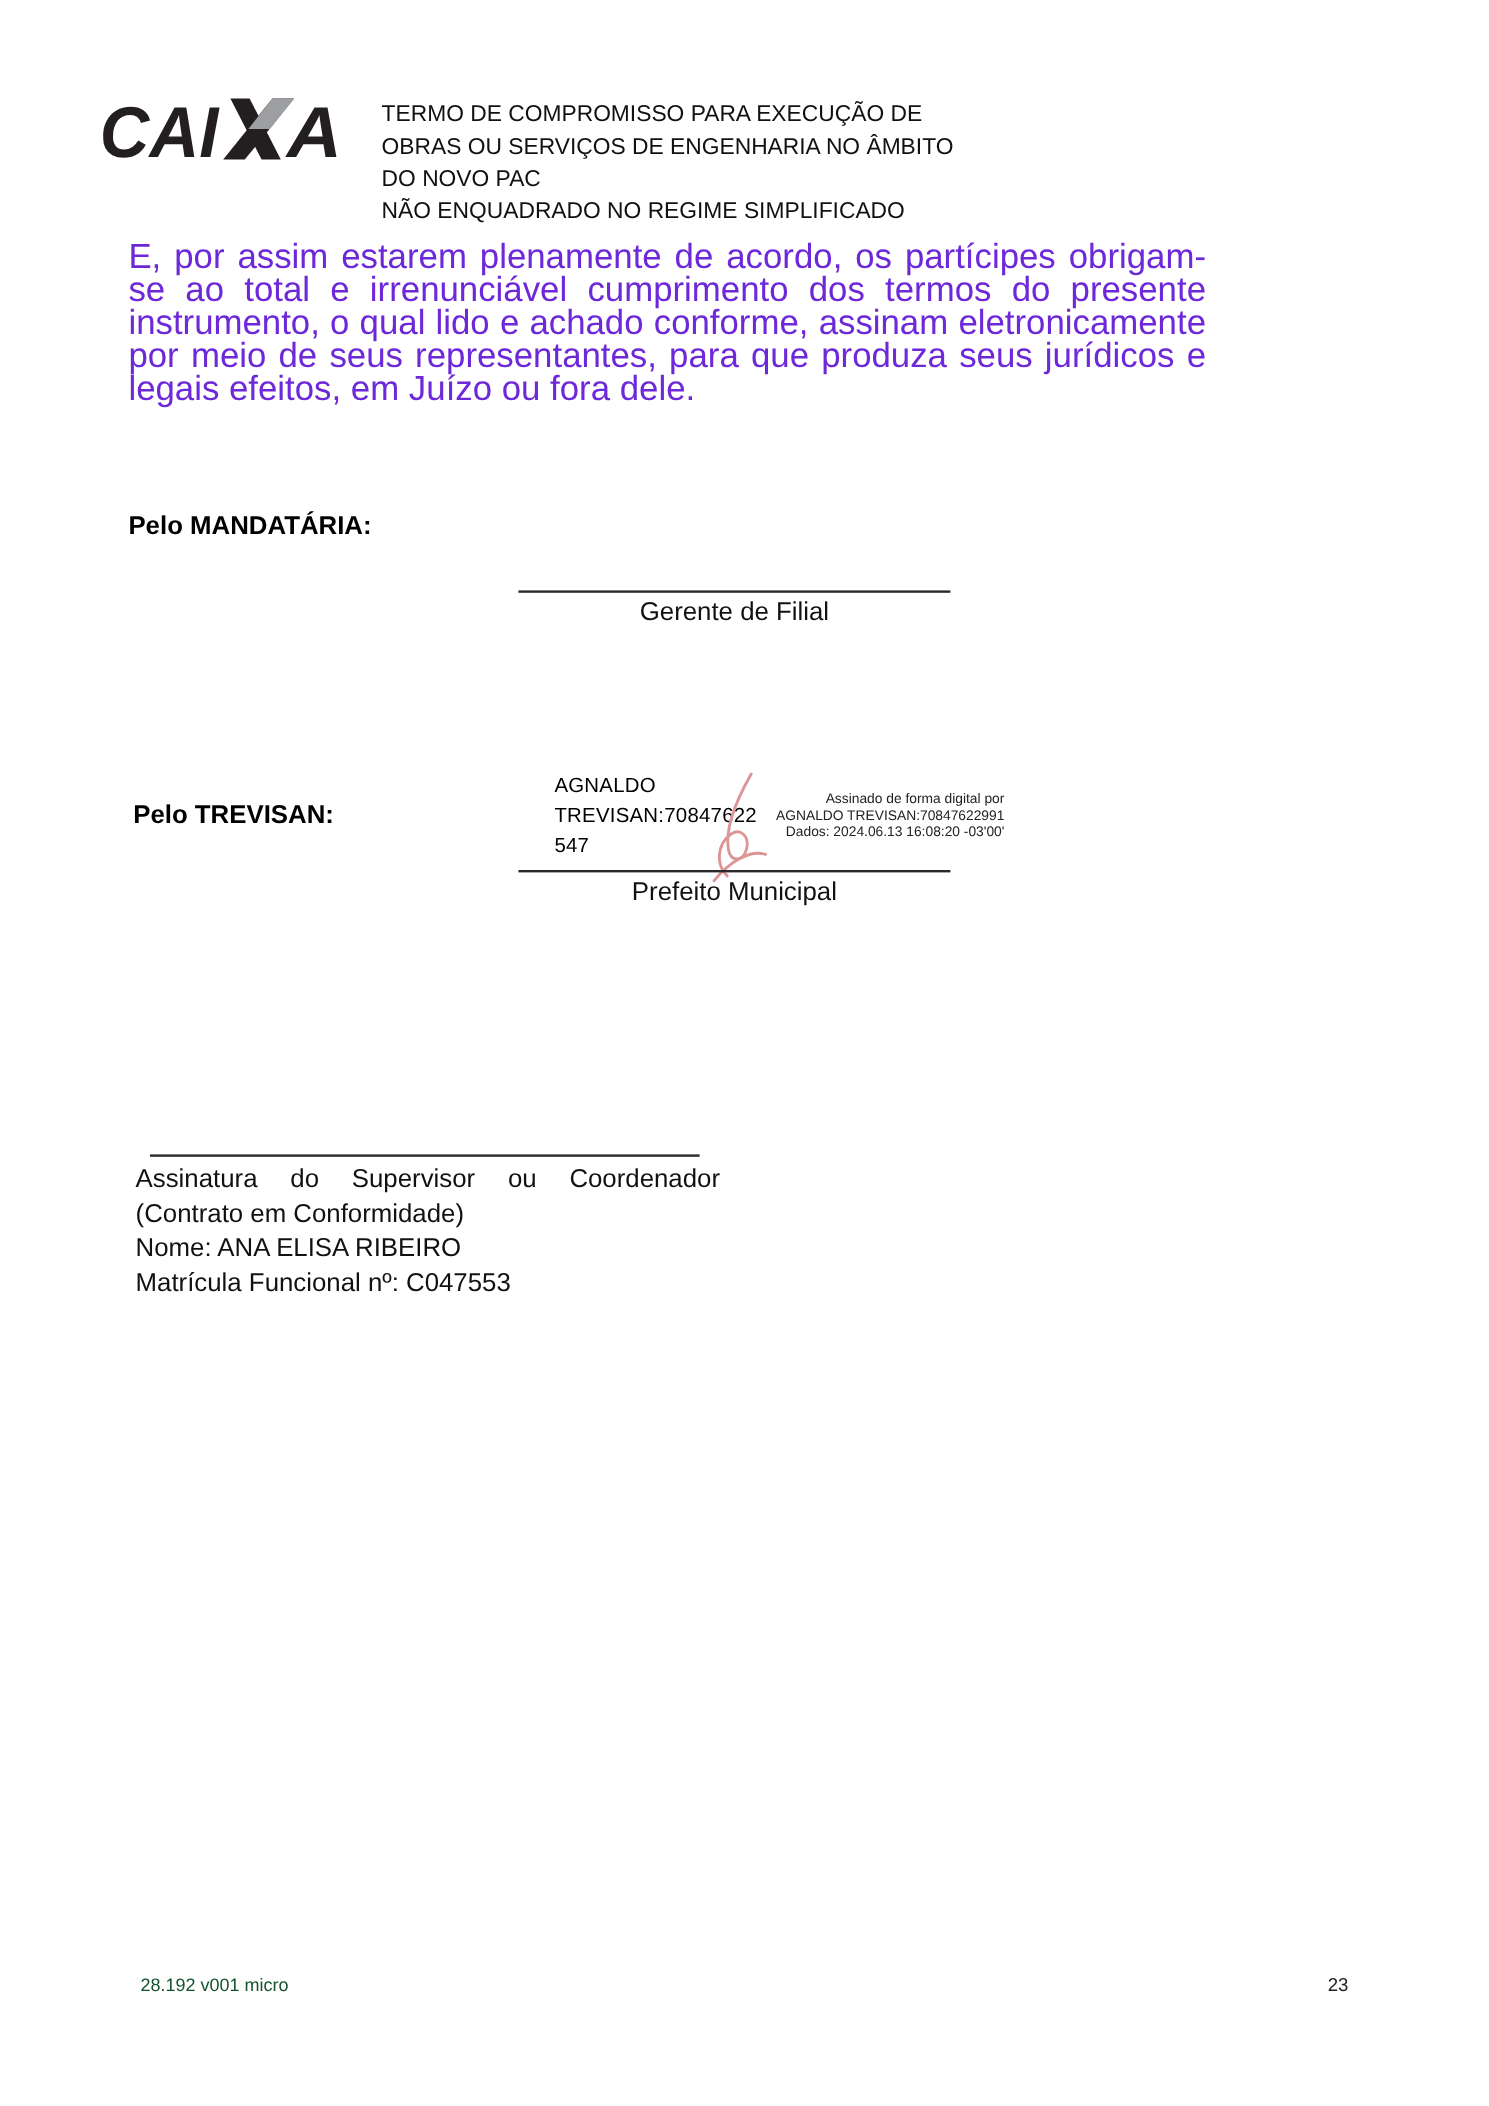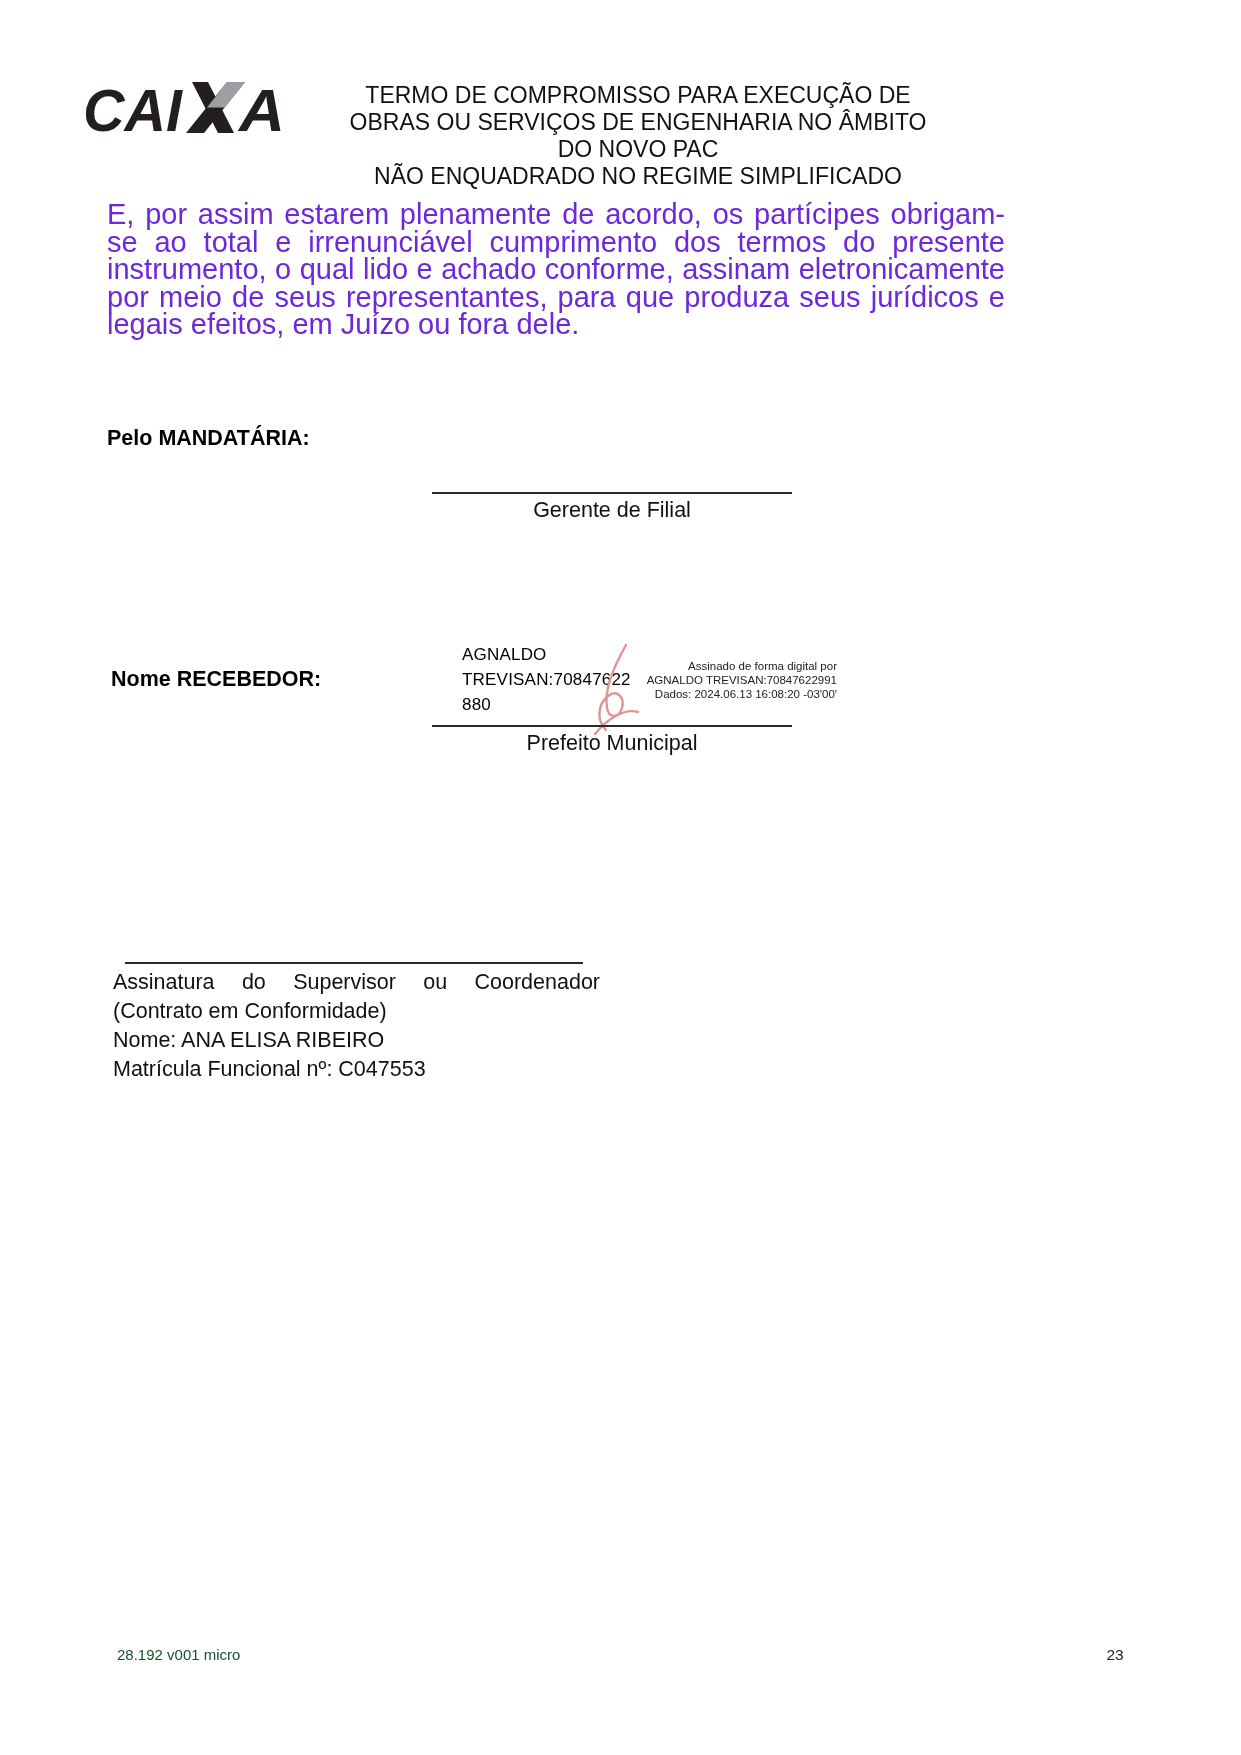--- a/index.html
+++ b/index.html
@@ -13,22 +13,22 @@
     overflow: hidden;
   }
   .abs { position: absolute; }
 
   
   .logo { left: 86px; top: 76px; width: 200px; height: 64px; }
 
   
   .title {
     left: 318px; top: 82px; width: 640px;
-    text-align: center;
-    font-size: 23px; line-height: 27px;
+    text-align: left;
+    font-size: 19px; line-height: 27px;
     color: #111;
   }
 
   
   .body-par {
     left: 107px; top: 201px; width: 898px;
     font-size: 29px; line-height: 27.6px;
     text-align: justify;
     color: #6d28d9;
   }
@@ -105,26 +105,26 @@
     <div>DO NOVO PAC</div>
     <div>NÃO ENQUADRADO NO REGIME SIMPLIFICADO</div>
   </div>
 
   <div class="abs body-par">E, por assim estarem plenamente de acordo, os partícipes obrigam-se ao total e irrenunciável cumprimento dos termos do presente instrumento, o qual lido e achado conforme, assinam eletronicamente por meio de seus representantes, para que produza seus jurídicos e legais efeitos, em Juízo ou fora dele.</div>
 
   <div class="abs label-bold mandataria-label">Pelo MANDATÁRIA:</div>
   <div class="abs sigline sigline-1"></div>
   <div class="abs sig-role role-1">Gerente de Filial</div>
 
-  <div class="abs label-bold recebedor-label">Nome RECEBEDOR:</div>
+  <div class="abs label-bold recebedor-label">Pelo TREVISAN:</div>
 
   <div class="abs dsig-name">
     <div>AGNALDO</div>
     <div>TREVISAN:70847622</div>
-    <div>880</div>
+    <div>547</div>
   </div>
 
   <div class="abs dsig-ribbon">
     <svg width="50" height="95" viewBox="0 0 50 95">
       <g fill="none" stroke="#dd9595" stroke-width="2.4" stroke-linecap="round">
         <path d="M 34 3 C 22 24, 12 48, 15 66 C 17 77, 27 76, 30 66 C 33 55, 25 47, 16 54 C 6 62, 4 78, 14 88"></path>
         <path d="M 3 92 C 16 76, 33 66, 46 70"></path>
       </g>
     </svg>
   </div>

